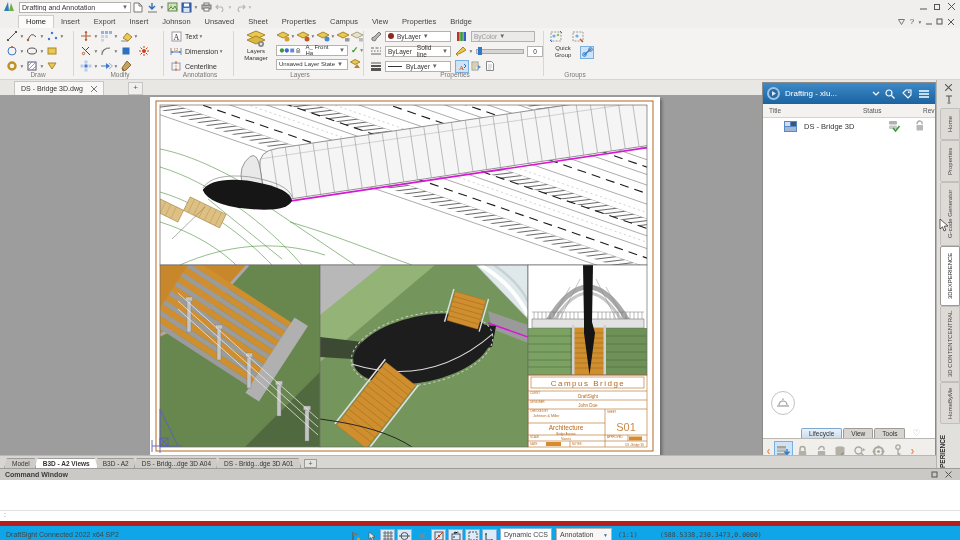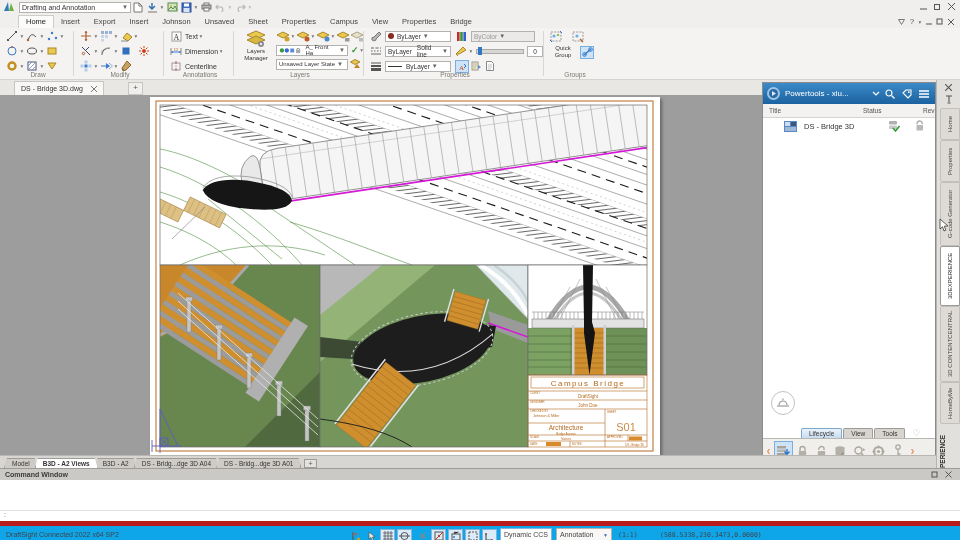--- a/index.html
+++ b/index.html
@@ -921,21 +921,21 @@
 
 <div id="panel" class="abs">
   <div id="phead">
     <span style="margin-left:3px;">
       <svg width="15" height="15" viewBox="0 0 15 15">
           <circle cx="7.5" cy="7.5" r="6.5" fill="#9fc4e4"></circle>
           <circle cx="7.5" cy="7.5" r="4.5" fill="#2a6aa5"></circle>
           <path d="M6 5 l4 2.5 -4 2.5 z" fill="#dce9f5"></path>
         </svg>
     </span>
-    <span class="pt">Powertools - xlu...</span>
+    <span class="pt">Drafting - xlu...</span>
     <span style="margin-right:5px;">
         <svg width="8" height="5" viewBox="0 0 8 5">
           <path d="M1 1 L4 4 L7 1" fill="none" stroke="#fff" stroke-width="1.2"></path>
         </svg>
       </span>
     <span style="margin-right:7px;">
         <svg width="10" height="10" viewBox="0 0 10 10">
           <circle cx="4" cy="4" r="3" fill="none" stroke="#fff" stroke-width="1.2"></circle>
           <path d="M6.5 6.5 L9.5 9.5" stroke="#fff" stroke-width="1.2"></path>
         </svg>

